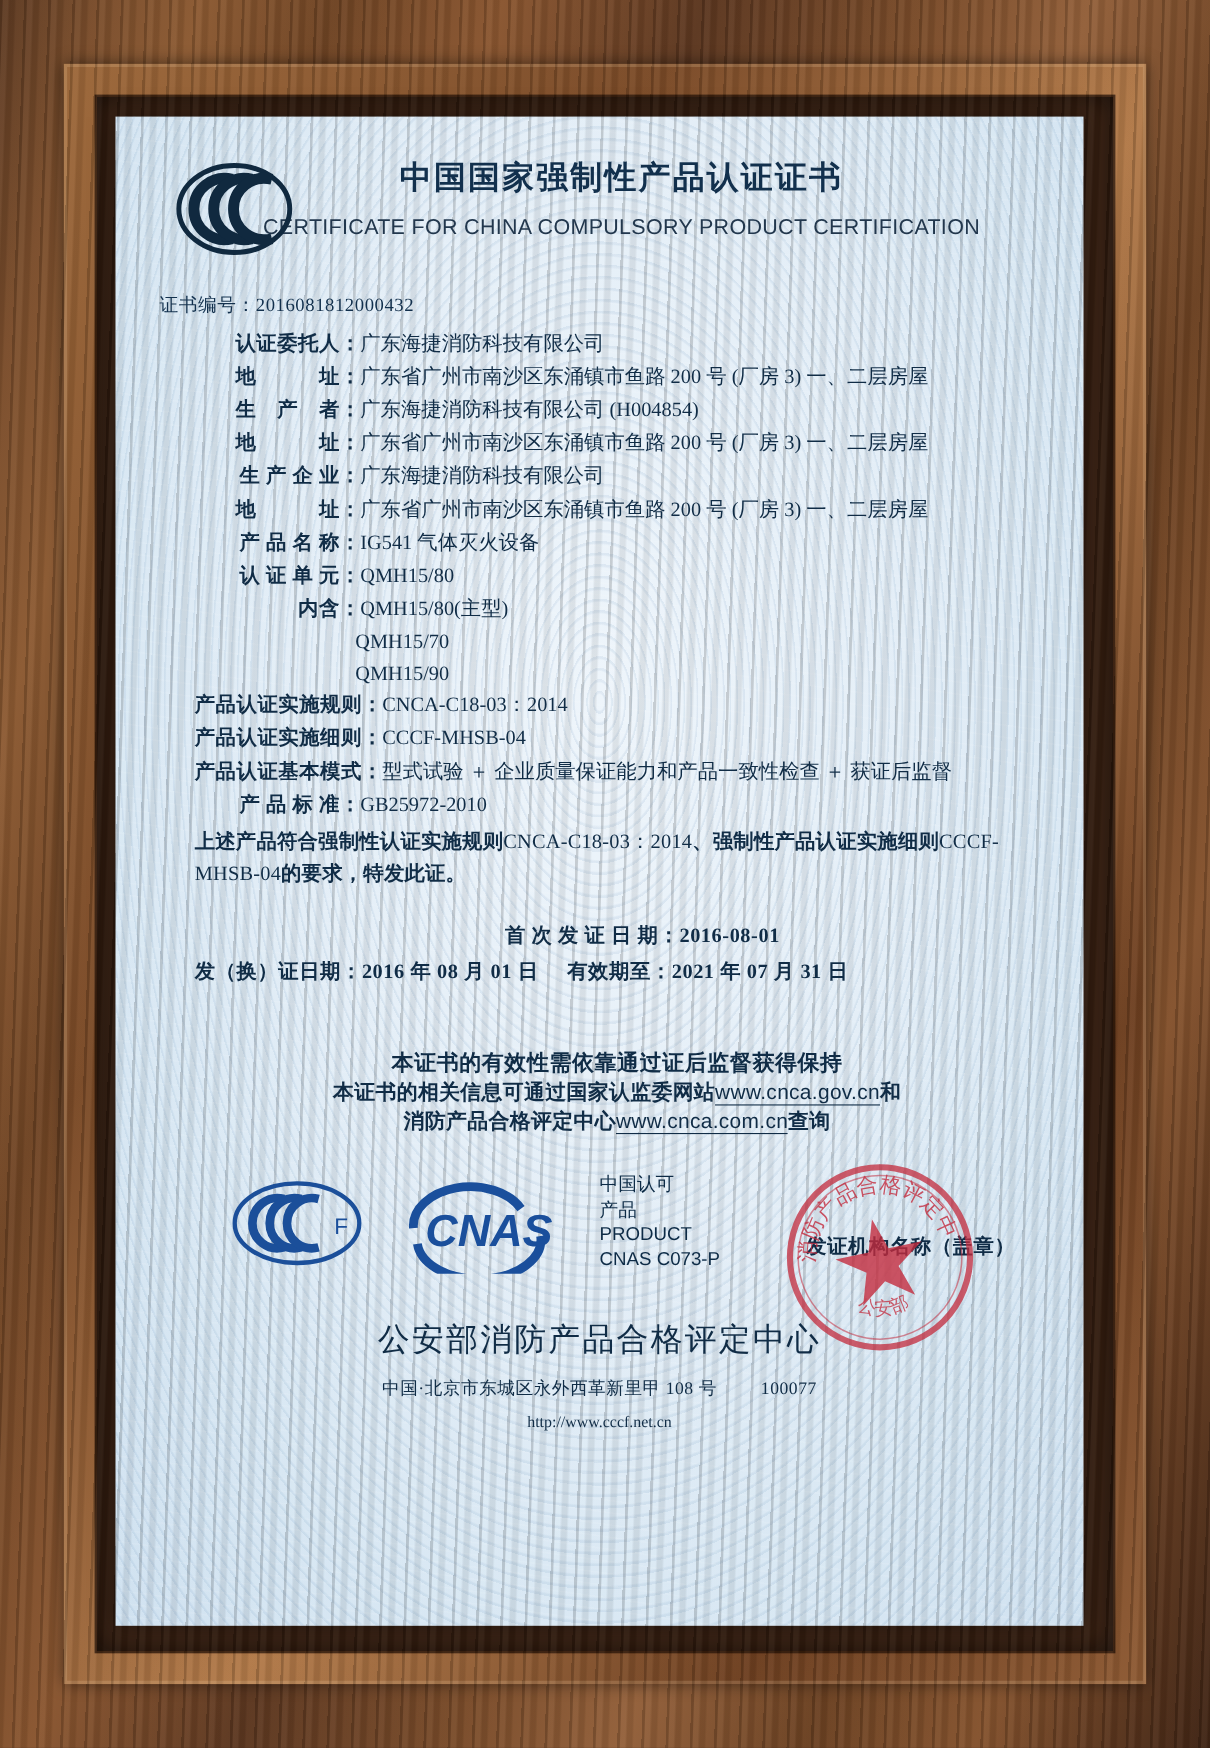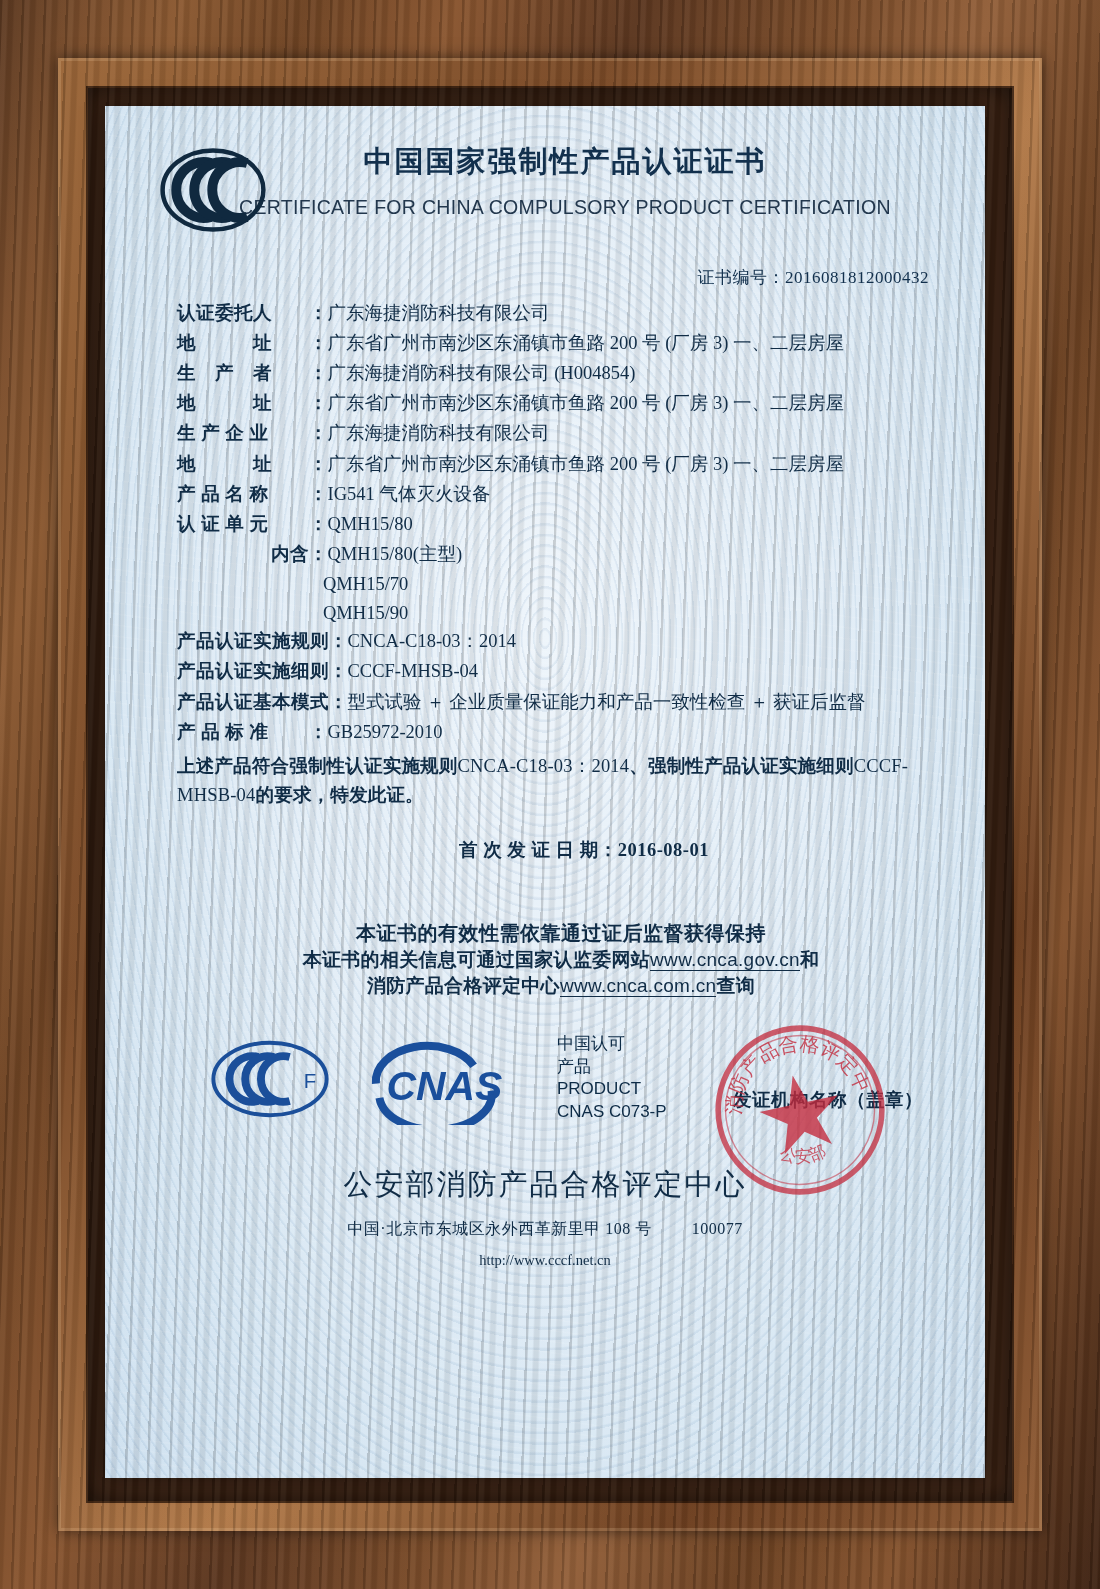--- a/index.html
+++ b/index.html
@@ -131,21 +131,20 @@
   .title-en {
     font-size: 19.5px;
     color: #22374d;
     letter-spacing: .3px;
     margin-top: 14px;
     font-family: "Liberation Sans", sans-serif;
   }
 
   
   .cert-no {
-    text-align: right;
     font-size: 17px;
     color: #12304d;
     margin: 12px 16px 10px 0;
     letter-spacing: .5px;
   }
 
   
   .fields {
     padding: 0 14px 0 32px;
     color: #102c46;
@@ -155,20 +154,21 @@
     align-items: flex-start;
     font-size: 18.5px;
     line-height: 1.52;
     margin-bottom: 2px;
   }
   .lbl {
     flex: 0 0 132px;
     font-weight: bold;
     white-space: nowrap;
     letter-spacing: .5px;
+    text-align: right;
   }
   .colon {
     flex: 0 0 14px;
     font-weight: bold;
     text-align: right;
   }
   .val {
     flex: 1;
     font-weight: normal;
   }
@@ -242,21 +242,21 @@
   }
   .cnas-badge {
     position: absolute;
     left: 222px;
     top: 6px;
     width: 160px;
     height: 90px;
   }
   .cnas-text {
     position: absolute;
-    left: 412px;
+    left: 400px;
     top: 4px;
     font-family: "Liberation Sans", sans-serif;
     font-size: 17px;
     line-height: 1.33;
     color: #0d2b46;
   }
   .seal-label {
     position: absolute;
     right: 22px;
     top: 58px;
@@ -410,20 +410,23 @@
         </div>
 
         <div class="para">
           <span>上述产品符合强制性认证实施规则</span><span class="light">CNCA-C18-03：2014</span><span>、强制性产品认证实施细则</span><span class="light">CCCF-MHSB-04</span><span>的要求，特发此证。</span>
         </div>
 
         <div class="date-first">
           <span>首 次 发 证 日 期</span>：<span>2016-08-01</span>
         </div>
 
+        <div class="date-issue">
+          <span>发（换）证日期</span>：<span>2016 年 08 月 01 日</span><span class="gap"></span><span>有效期至</span>：<span>2021 年 07 月 31 日</span>
+        </div>
       </div>
 
       <div class="notes">
         <div class="note-1">本证书的有效性需依靠通过证后监督获得保持</div>
         <div class="note-2">
           <span>本证书的相关信息可通过国家认监委网站</span><span class="url">www.cnca.gov.cn</span><span>和</span>
         </div>
         <div class="note-3">
           <span>消防产品合格评定中心</span><span class="url">www.cnca.com.cn</span><span>查询</span>
         </div>

